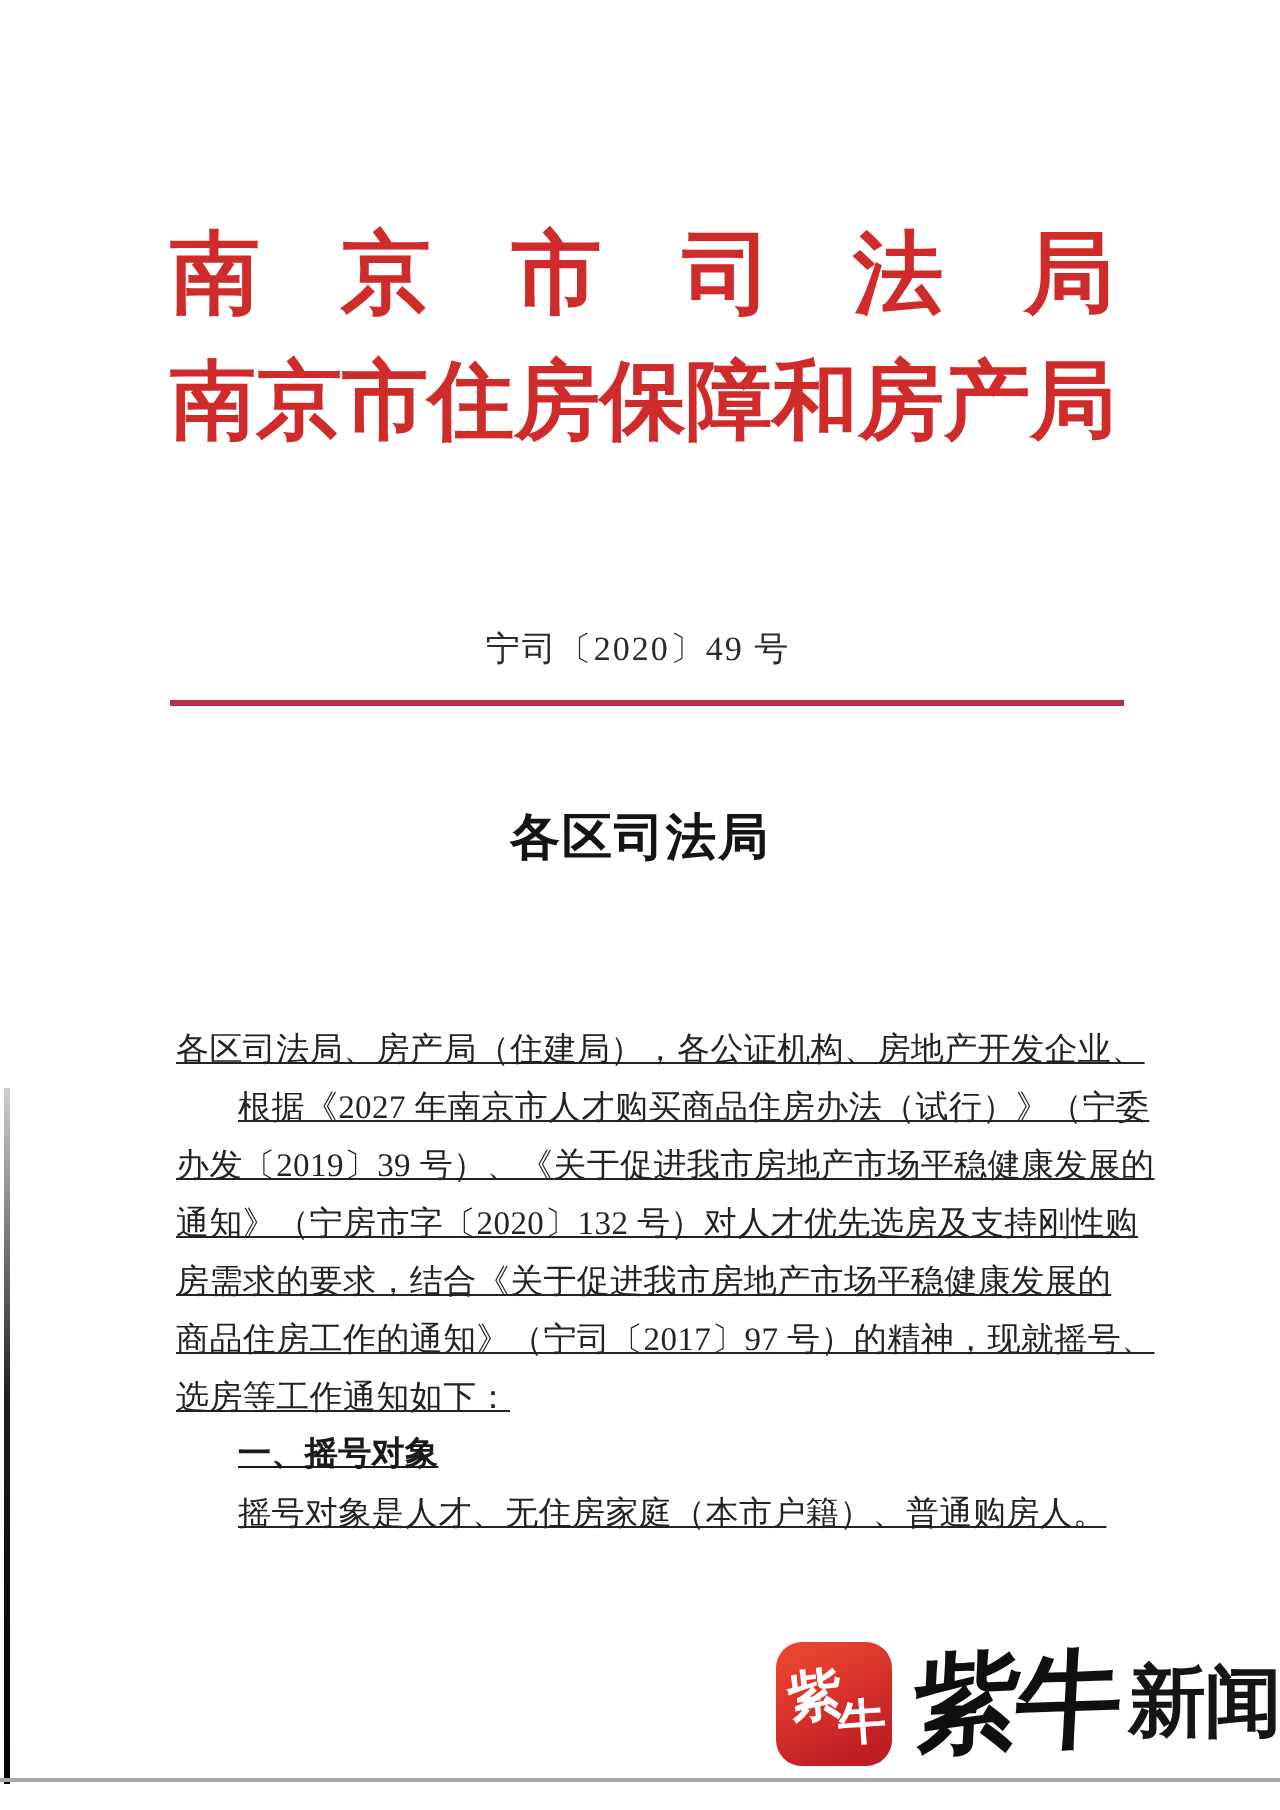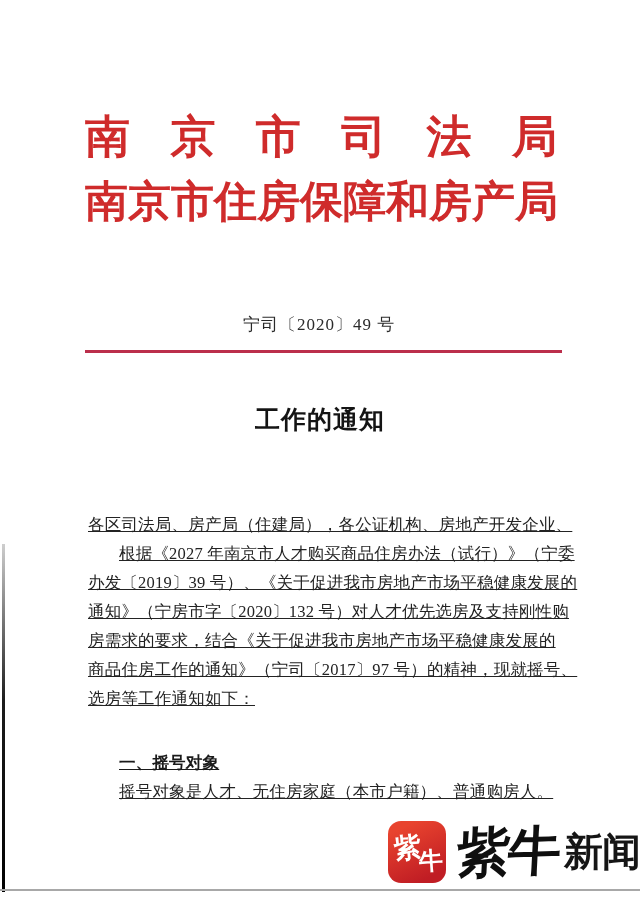--- a/index.html
+++ b/index.html
@@ -38,21 +38,21 @@
   
   .doc-body{
     position:absolute;left:88px;top:510px;width:486px;
     font-size:16.5px;line-height:29px;color:#232323;
     letter-spacing:0.2px;
   }
   .body-line{white-space:nowrap;text-decoration:underline;}
   .body-line.indent{padding-left:31px;}
   .body-line.heading{
     font-family:"Liberation Sans","DejaVu Sans",sans-serif;
-    font-weight:bold;color:#1a1a1a;margin-top:35px;
+    font-weight:bold;color:#1a1a1a;
   }
   
   .brand{
     position:absolute;left:388px;top:820px;height:64px;
     display:flex;align-items:center;
   }
   .brand-icon{
     position:relative;width:58px;height:62px;border-radius:13px;
     background:linear-gradient(155deg,var(--icon-red-top,#e8432e) 15%,var(--icon-red-bottom,#c01d24) 85%);
     flex:0 0 auto;
@@ -108,21 +108,21 @@
         <span>产</span>
         <span>局</span>
       </div>
   </div>
 
   <div class="doc-number">宁司〔2020〕49 号</div>
 
   <div class="red-divider"></div>
 
   <div class="doc-title">
-    <div>工作的通知</div>
+    <div>各区司法局</div>
   </div>
 
   <div class="doc-body">
       <div class="body-line">各区司法局、房产局（住建局），各公证机构、房地产开发企业、</div>
       <div class="body-line indent">根据《2027 年南京市人才购买商品住房办法（试行）》（宁委</div>
       <div class="body-line">办发〔2019〕39 号）、《关于促进我市房地产市场平稳健康发展的</div>
       <div class="body-line">通知》（宁房市字〔2020〕132 号）对人才优先选房及支持刚性购</div>
       <div class="body-line">房需求的要求，结合《关于促进我市房地产市场平稳健康发展的</div>
       <div class="body-line">商品住房工作的通知》（宁司〔2017〕97 号）的精神，现就摇号、</div>
       <div class="body-line">选房等工作通知如下：</div>

